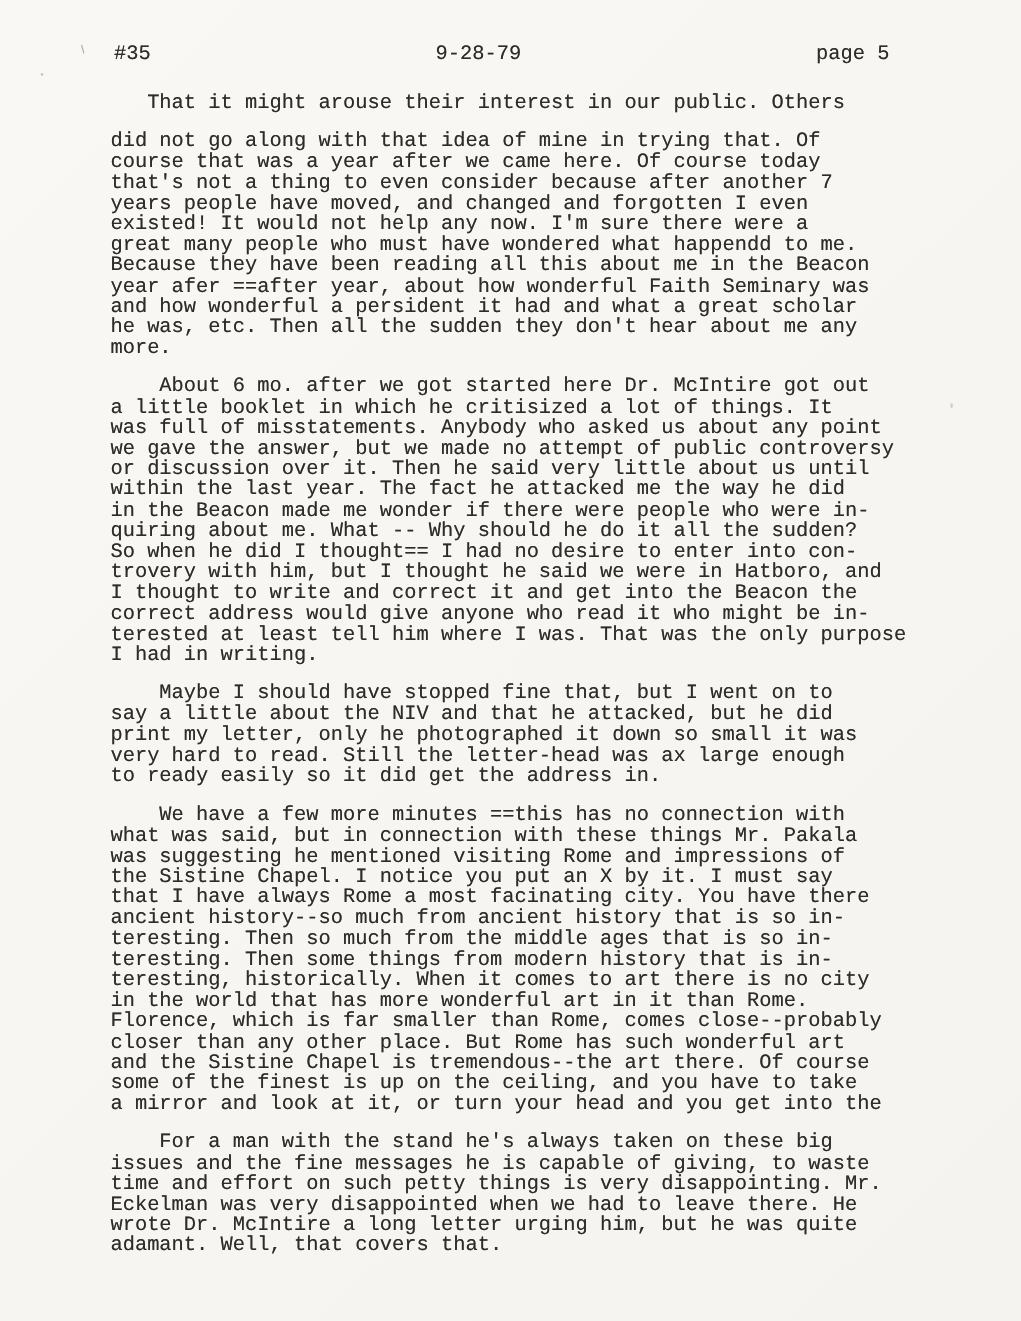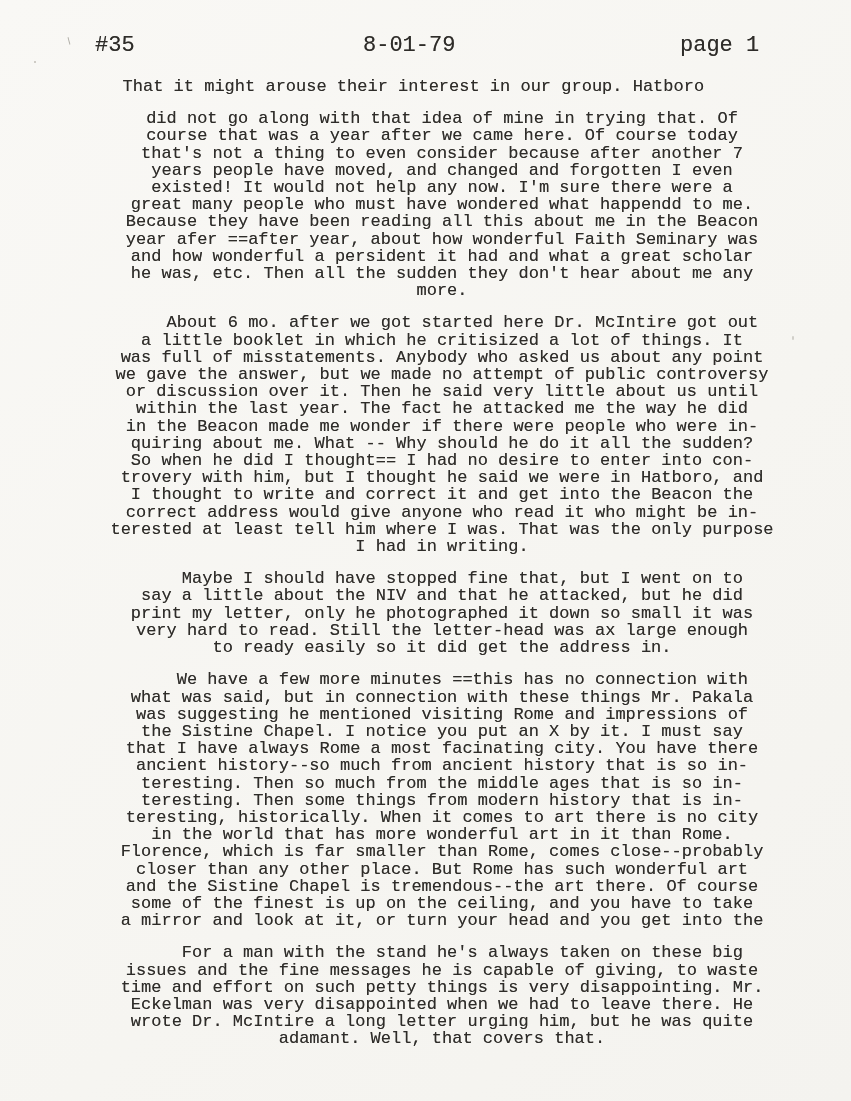--- a/index.html
+++ b/index.html
@@ -19,21 +19,21 @@
     background: linear-gradient(135deg, #f9f8f5 0%, #f6f5f1 60%, #f4f3ef 100%);
     font-family: "Liberation Mono", "DejaVu Sans Mono", monospace;
     color: #2e2c29;
   }
   .header {
     position: absolute;
     top: 37px;
     left: 0;
     width: 100%;
     height: 20px;
-    font-size: 22px;
+    font-size: 17px;
     line-height: 17px;
     text-shadow: 0 0 0.5px rgba(40,38,35,0.55);
   }
   .h-num  { position: absolute; left: 95px; }
   .h-date { position: absolute; left: 363px; }
   .h-page { position: absolute; left: 680px; }
   .bodytext {
     position: absolute;
     top: 78px;
     left: 92px;
@@ -42,21 +42,21 @@
   pre {
     margin: 0;
     font-family: "Liberation Mono", "DejaVu Sans Mono", monospace;
     font-size: 17px;
     line-height: 17.2px;
     letter-spacing: 0;
     white-space: pre;
     color: #2e2c29;
     text-shadow: 0 0 0.5px rgba(40,38,35,0.55);
   }
-  pre.para { margin-top: 15px; text-align: center; }
+  pre.para { margin-top: 15px; }
   .speck {
     position: absolute;
     background: #9a968e;
   }
   .speck.s1 {
     left: 68px; top: 36px;
     width: 5px; height: 7px;
     background: transparent;
     border-left: 1.5px solid #8f8b83;
     transform: rotate(-35deg) skewX(-20deg);
@@ -79,26 +79,26 @@
 <body>
 
 <div class="page">
 
   <div class="speck s1"></div>
   <div class="speck s2"></div>
   <div class="speck s3"></div>
 
   <div class="header">
     <span class="h-num">#35</span>
-    <span class="h-date">8-01-79</span>
-    <span class="h-page">page 1</span>
+    <span class="h-date">9-28-79</span>
+    <span class="h-page">page 5</span>
   </div>
 
   <div class="bodytext">
-    <pre class="opening">   That it might arouse their interest in our group. Hatboro</pre>
+    <pre class="opening">   That it might arouse their interest in our public. Others</pre>
     <pre class="para">did not go along with that idea of mine in trying that. Of
 course that was a year after we came here. Of course today
 that's not a thing to even consider because after another 7
 years people have moved, and changed and forgotten I even
 existed! It would not help any now. I'm sure there were a
 great many people who must have wondered what happendd to me.
 Because they have been reading all this about me in the Beacon
 year afer ==after year, about how wonderful Faith Seminary was
 and how wonderful a persident it had and what a great scholar
 he was, etc. Then all the sudden they don't hear about me any

